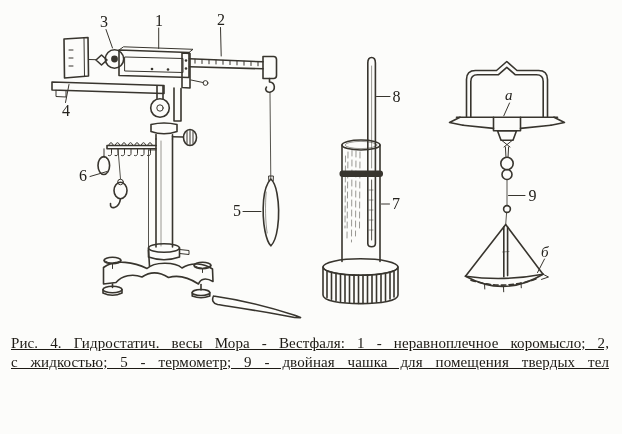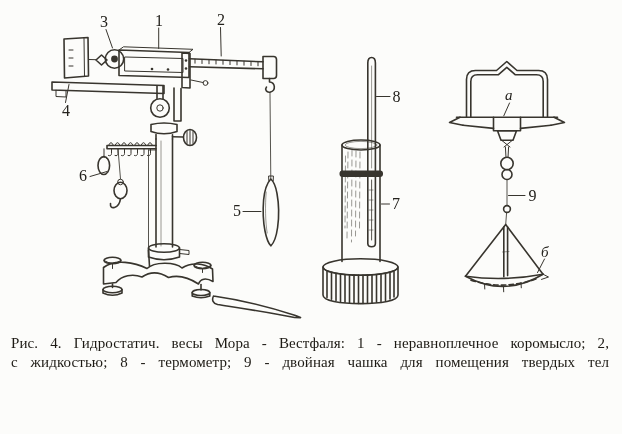--- a/index.html
+++ b/index.html
@@ -14,21 +14,21 @@
   .hair { stroke-width:0.85; }
   .soft { opacity:0.6; }
   .fillink  { fill:#38352e; stroke:none; }
   .paperfill{ fill:#fcfcfa; }
   text.lbl { font-family:"Liberation Serif", serif; font-size:16px; fill:#23211c; stroke:none; }
   text.lbl.it { font-style:italic; font-size:15px; }
   .caption {
     position:absolute; left:11px; top:334px; width:598px;
     font-size:15px; line-height:18.6px; color:#1d1a14; letter-spacing:0.1px;
   }
-  .cap-line { white-space:normal; }
+  .cap-line { white-space:normal;text-decoration:underline; }
   .cap-line.j { text-align:justify; text-align-last:justify; }
 </style>
 </head>
 <body>
 
 <div class="page">
 
   <svg class="fig" width="622" height="332" viewBox="0 0 622 332">
 
     <g>
@@ -187,16 +187,16 @@
       <path class="ink thin" d="M543,274.2 L548.5,277 L541.5,279.4"></path>
 
       <text class="lbl it" x="505" y="99.5">а</text>
       <text class="lbl" x="528.5" y="200.5">9</text>
       <text class="lbl it" x="541" y="257">б</text>
     </g>
   </svg>
 
   <div class="caption">
     <div class="cap-line j">Рис. 4. Гидростатич. весы Мора - Вестфаля: 1 - неравноплечное коромысло; 2,</div>
-    <div class="cap-line j">с жидкостью; 8 - термометр; 9 - двойная чашка для помещения твердых тел</div>
+    <div class="cap-line j">с жидкостью; 5 - термометр; 9 - двойная чашка для помещения твердых тел</div>
   </div>
 
 </div>
 
 </body></html>

